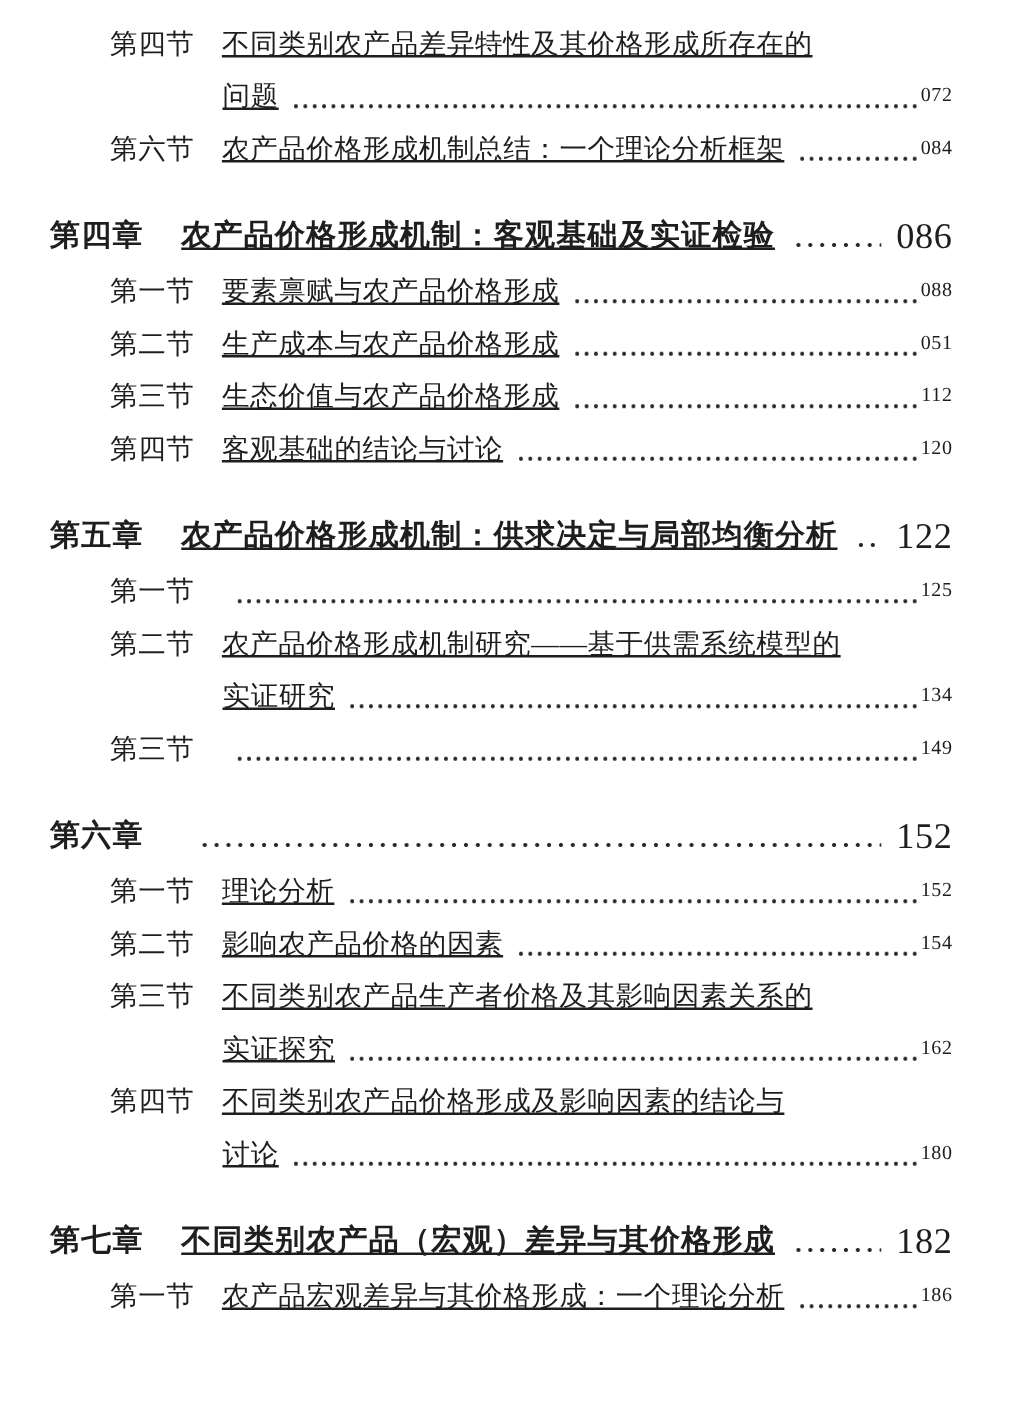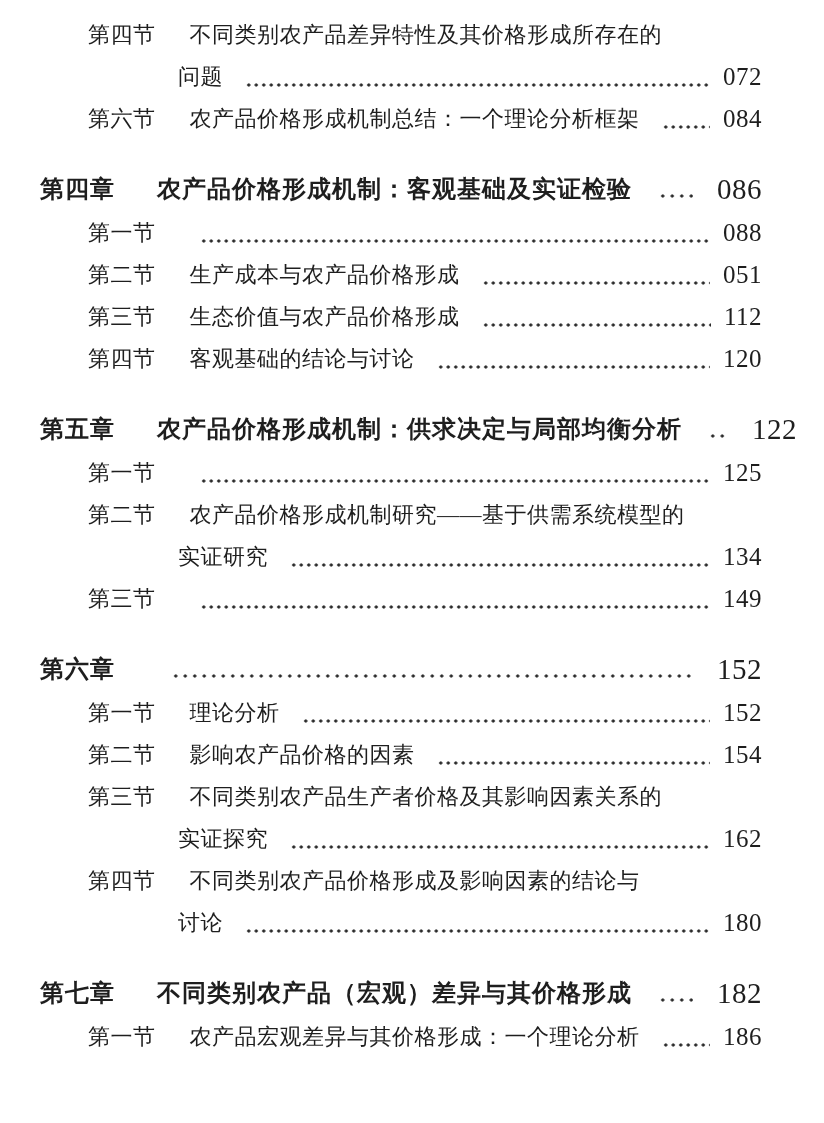--- a/index.html
+++ b/index.html
@@ -19,60 +19,59 @@
     font-family: "Liberation Serif", "DejaVu Serif", serif;
   }
   .row {
     display: flex;
     align-items: flex-end;
     white-space: nowrap;
     line-height: 42px;
     height: 42px;
     font-size: 22px;
     letter-spacing: 0.5px;
-    gap: 12px;
   }
   .row.section { padding-left: 48px; }
   .row.cont    { padding-left: 138px; }
   .row.chapter {
     padding-left: 0;
     font-family: "Liberation Sans", "DejaVu Sans", sans-serif;
     font-weight: 700;
     font-size: 24px;
     letter-spacing: 1px;
     line-height: 46px;
     height: 46px;
     margin-top: 26px;
   }
   .num {
     flex: 0 0 auto;
     margin-right: 22px;
   }
   .chapter .num { margin-right: 30px; }
-  .title { flex: 0 0 auto; }
+  .title { flex: 0 0 auto; text-decoration: underline; }
   .leader {
     flex: 1 1 auto;
     align-self: flex-end;
     height: 8px;
     margin: 0 1px 9px 10px;
     background-image: radial-gradient(circle, #2a2a2a 1.3px, rgba(0,0,0,0) 1.9px);
     background-size: 7.5px 8px;
     background-position: left center;
     background-repeat: repeat-x;
     min-width: 20px;
   }
   .chapter .leader {
     margin: 0 12px 12px 14px;
     background-size: 9.5px 8px;
   }
   .page-num {
     flex: 0 0 auto;
     font-family: "Liberation Serif", "DejaVu Serif", serif;
     font-weight: 400;
-    font-size: 25px;
+    font-size: 16px;
     letter-spacing: 0.5px;
   }
   .chapter .page-num { font-size: 29px; }
 </style>
 </head>
 <body>
 
 <div class="page">
   <div class="toc">
       <div class="row section">
@@ -91,20 +90,21 @@
         <span class="page-num">084</span>
       </div>
       <div class="row chapter">
         <span class="num">第四章</span>
         <span class="title">农产品价格形成机制：客观基础及实证检验</span>
         <span class="leader"></span>
         <span class="page-num">086</span>
       </div>
       <div class="row section">
         <span class="num">第一节</span>
+        <span class="title">要素禀赋与农产品价格形成</span>
         <span class="leader"></span>
         <span class="page-num">088</span>
       </div>
       <div class="row section">
         <span class="num">第二节</span>
         <span class="title">生产成本与农产品价格形成</span>
         <span class="leader"></span>
         <span class="page-num">051</span>
       </div>
       <div class="row section">

